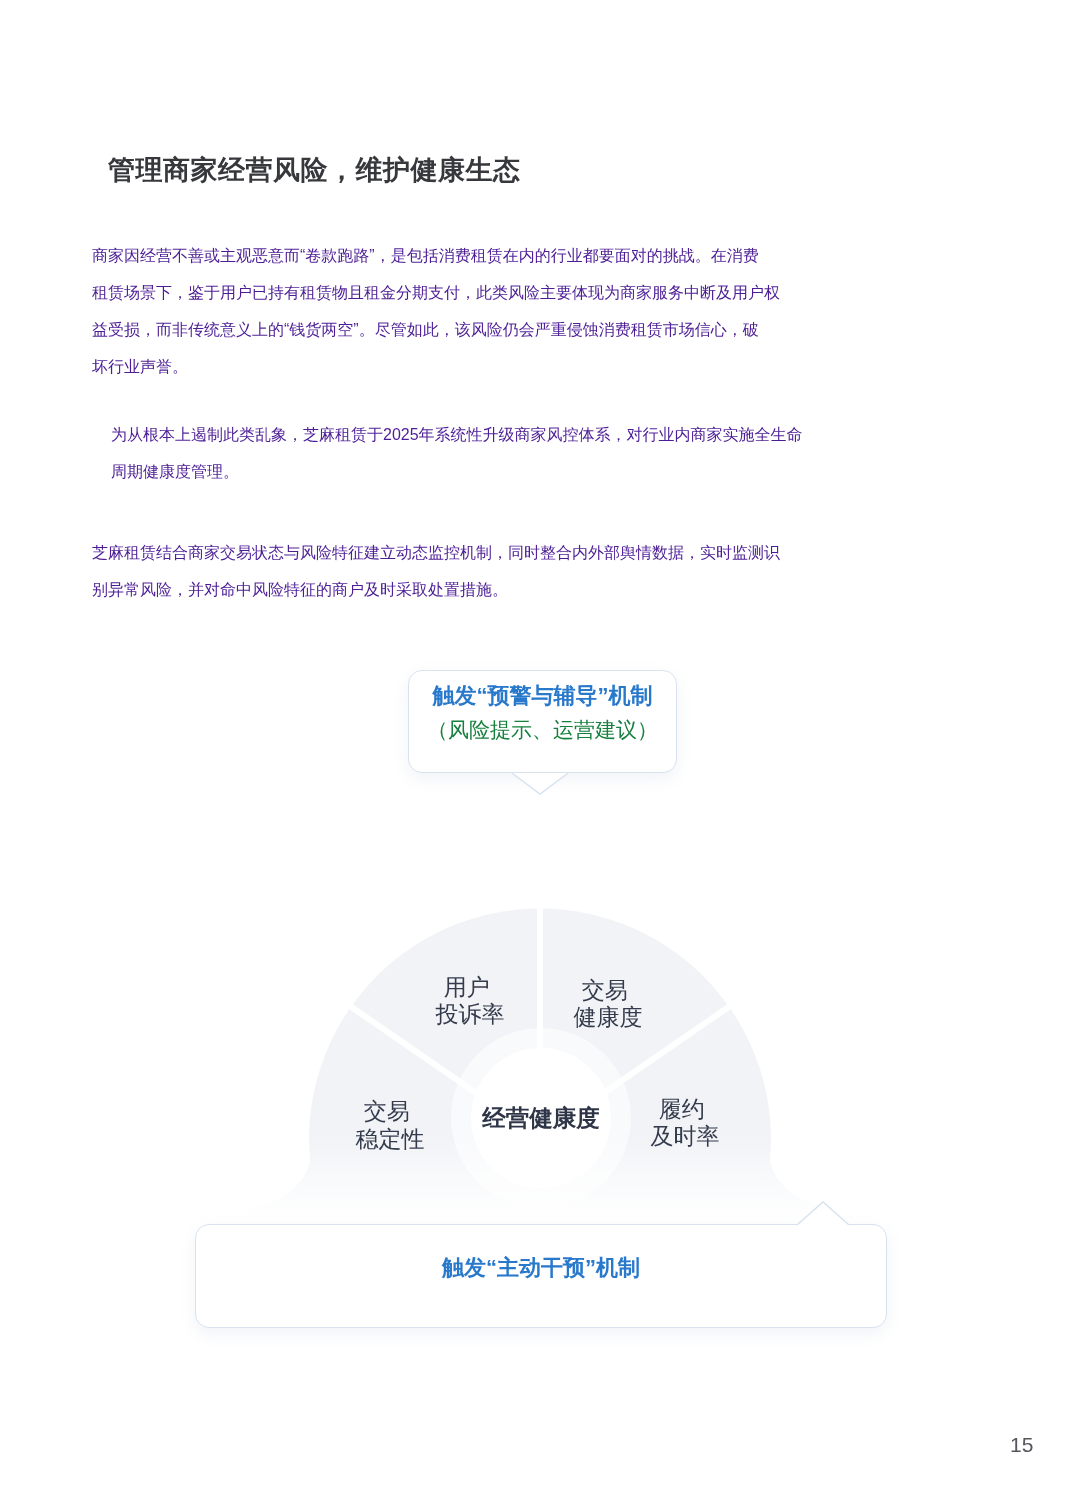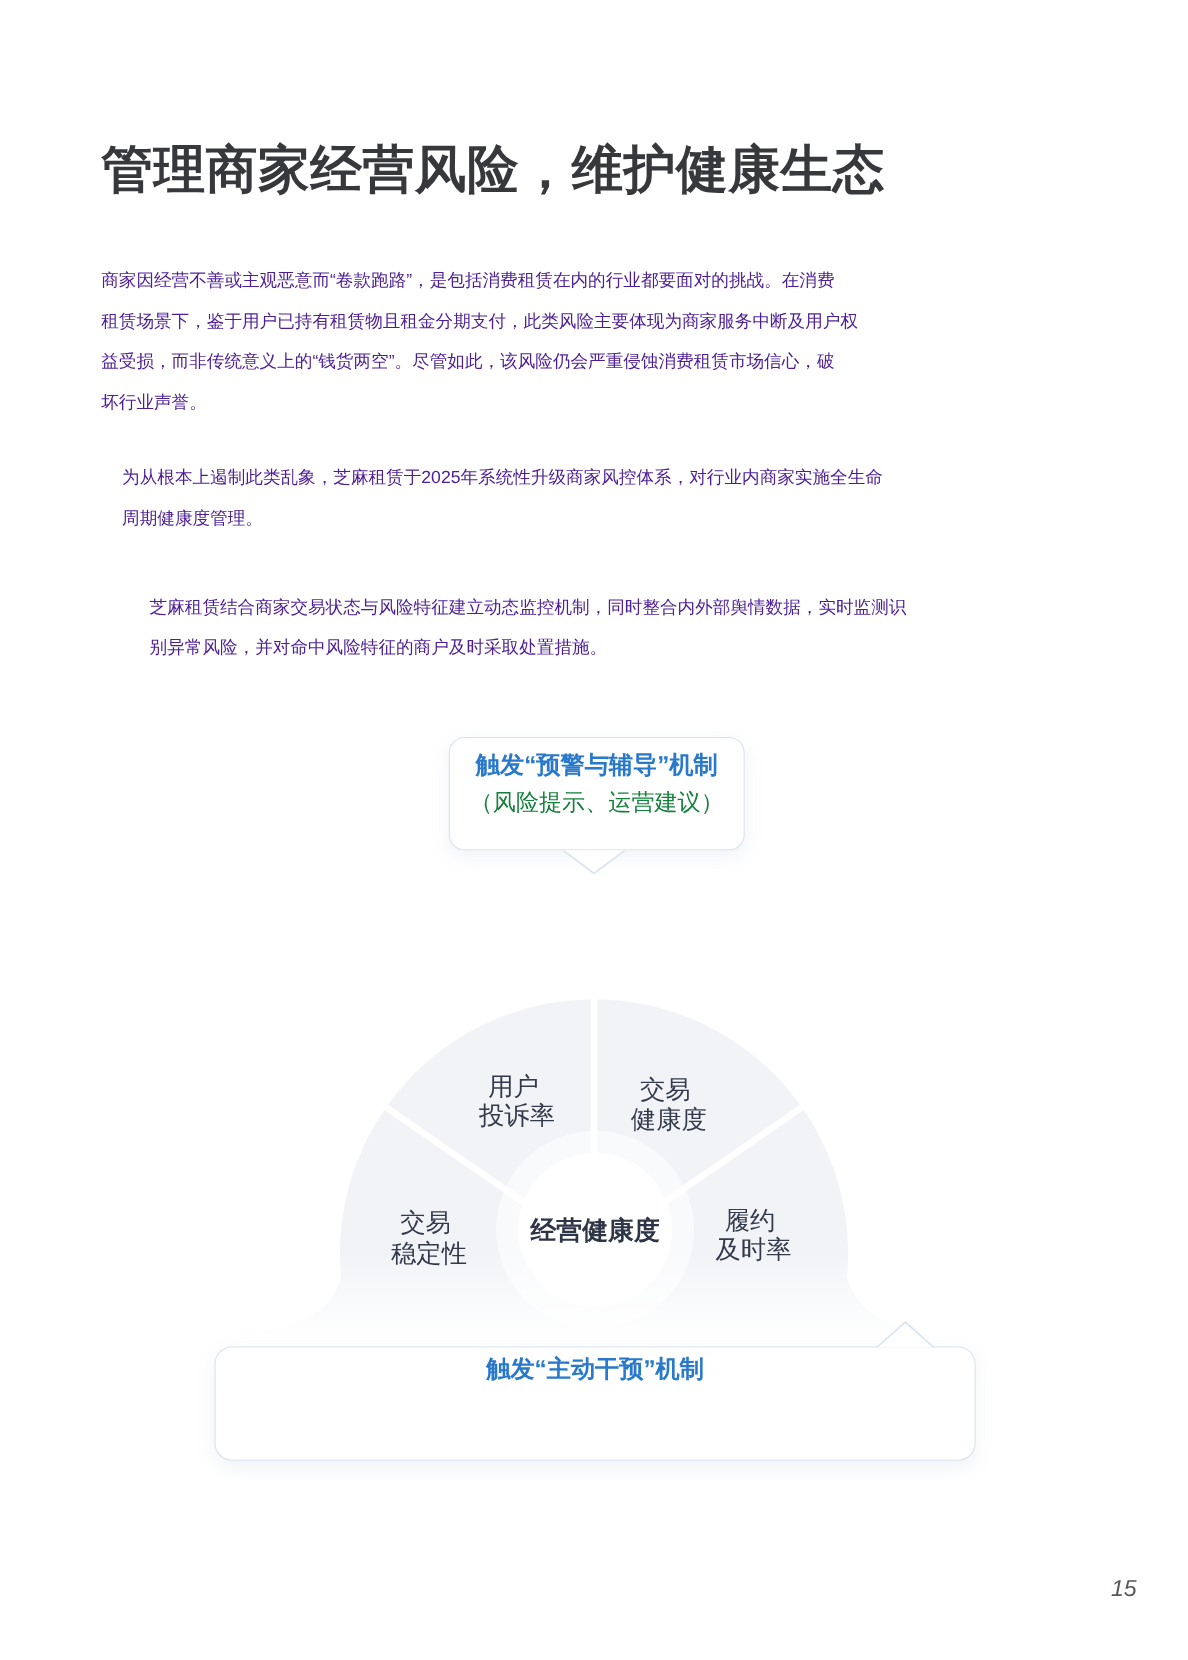--- a/index.html
+++ b/index.html
@@ -5,57 +5,57 @@
   html,body{margin:0;padding:0;background:#ffffff;}
   .page{
     position:relative;
     width:1080px;height:1509px;
     background:#ffffff;
     font-family:"Liberation Sans", sans-serif;
     overflow:hidden;
   }
   .page-title{
     position:absolute;left:92px;top:128px;
-    font-size:47px;line-height:52px;font-weight:bold;
-    color:#37383c;letter-spacing:0.5px;margin:0;
+    font-size:27px;line-height:52px;font-weight:bold;
+    color:#37383c;letter-spacing:0.5px;margin:16px;
   }
   .body-text{
     position:absolute;left:92px;top:237px;width:960px;
     font-size:16px;line-height:37px;color:#4c1d95;
   }
   .body-text p{margin:0;white-space:pre-line;}
   .body-text p.p2{margin-top:31px;margin-left:19px;}
-  .body-text p.p3{margin-top:44px;margin-left:44px;}
+  .body-text p.p3{margin-top:44px;}
 
   .callout{
     position:absolute;background:#ffffff;
     border:1.5px solid #d9e3f0;border-radius:14px;
     box-shadow:0 6px 16px rgba(140,160,190,0.12);
     text-align:center;box-sizing:border-box;
   }
   .callout-top{left:408px;top:670px;width:269px;height:103px;padding-top:9px;}
-  .callout-bottom{left:195px;top:1224px;width:692px;height:104px;padding-top:4px;border-radius:16px;}
+  .callout-bottom{left:195px;top:1224px;width:692px;height:104px;padding-top:27px;}
   .callout-title{
     font-size:22px;font-weight:bold;color:#2878cb;line-height:32px;margin:0;
   }
   .callout-sub{
     font-size:21px;color:#15803d;line-height:35px;margin:0;
   }
   .tail{position:absolute;z-index:5;}
 
   .diagram{position:absolute;left:140px;top:900px;width:800px;height:330px;}
   .seg-label{
     font-size:23px;fill:#333a4b;
   }
   .center-label{
     font-size:23.5px;font-weight:bold;fill:#2e3547;
   }
   .page-number{
     position:absolute;left:1010px;top:1433px;width:50px;
-    font-size:21px;color:#55575c;text-align:left;font-style:italic;
+    font-size:21px;color:#55575c;text-align:left;
   }
 </style>
 </head>
 <body>
 
 <div class="page">
 
   <h1 class="page-title">管理商家经营风险，维护健康生态</h1>
 
   <div class="body-text">

